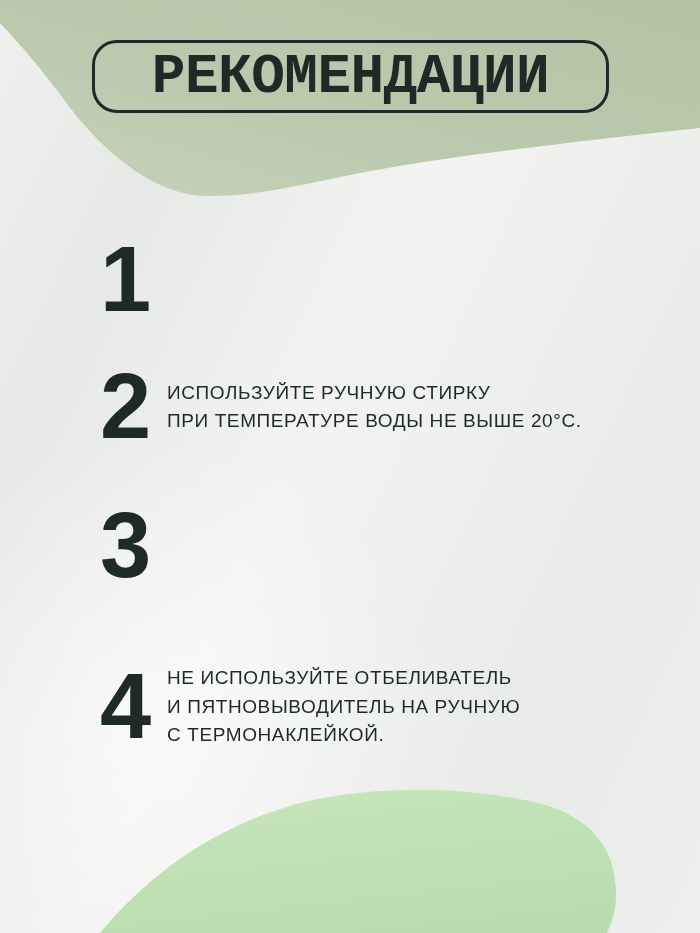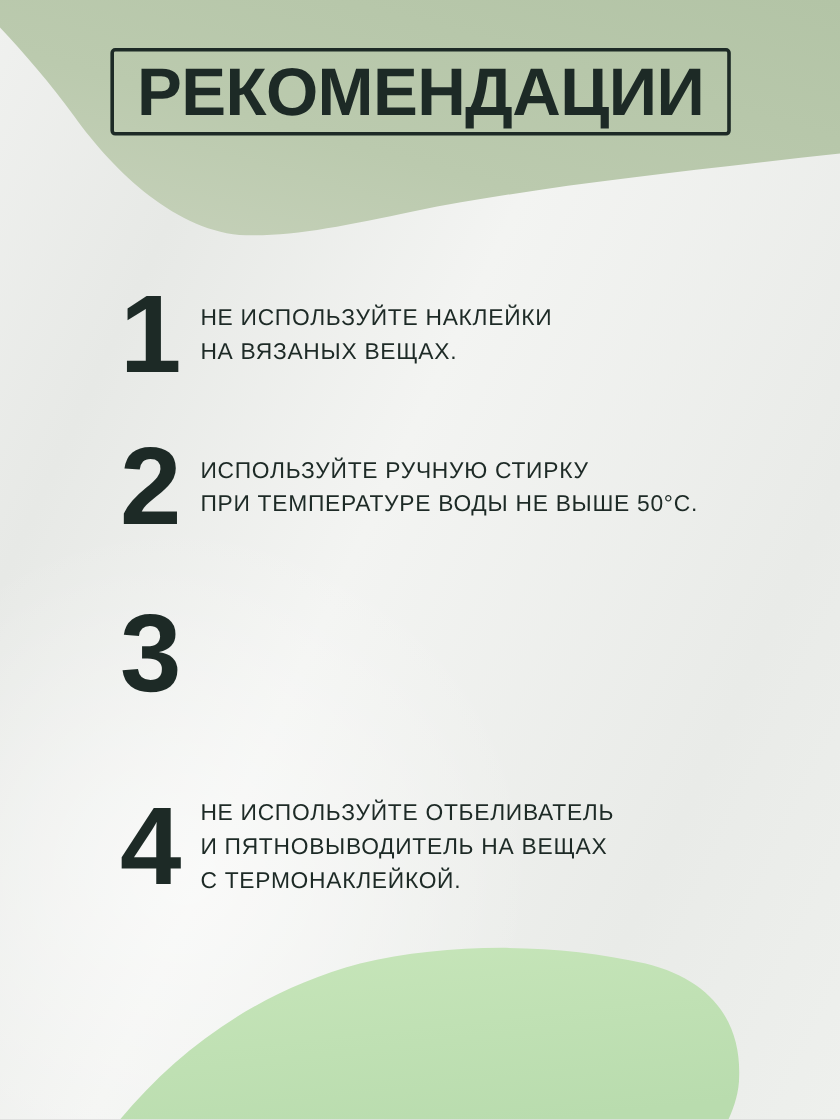--- a/index.html
+++ b/index.html
@@ -17,22 +17,22 @@
       radial-gradient(ellipse 60% 45% at 22% 78%, rgba(255,255,255,0.55), rgba(255,255,255,0) 70%),
       linear-gradient(115deg,#f0f1ef 0%,#e7e9e6 20%,#f3f4f2 45%,#e9ebe8 78%,#eef0ed 100%);
   }
   .blob-layer{
     position:absolute;left:0;top:0;width:700px;height:933px;display:block;
   }
   .title-box{
     position:absolute;left:92px;top:40px;width:517px;height:73px;
     box-sizing:border-box;
     border:3px solid var(--ink);
-    border-radius:4px;
-    display:flex;align-items:center;justify-content:center;
+    border-radius:25px;
+    display:flex;align-items:center;justify-content:center;font-family:Liberation Mono, monospace;
   }
   .title{
     margin:0;
     font-size:56px;
     font-weight:800;
     letter-spacing:-0.5px;
     color:var(--ink);
     white-space:nowrap;
     line-height:1;
   }
@@ -84,32 +84,30 @@
     <path fill="url(#gbot)" d="M 100 933 C 150 873 215 826 300 803 C 375 785 465 786 538 803 C 594 817 617 852 616 896 C 616 910 612 922 607 933 Z"></path>
   </svg>
 
   <header class="title-box">
     <h1 class="title">РЕКОМЕНДАЦИИ</h1>
   </header>
 
   <ol class="items">
     <li class="item item-1">
       <span class="num">1</span>
-      <p class="txt">НЕ ИСПОЛЬЗУЙТЕ НАКЛЕЙКИ
-НА ВЯЗАНЫХ ВЕЩАХ.</p>
     </li>
     <li class="item item-2">
       <span class="num">2</span>
       <p class="txt">ИСПОЛЬЗУЙТЕ РУЧНУЮ СТИРКУ
-ПРИ ТЕМПЕРАТУРЕ ВОДЫ НЕ ВЫШЕ 50°С.</p>
+ПРИ ТЕМПЕРАТУРЕ ВОДЫ НЕ ВЫШЕ 20°С.</p>
     </li>
     <li class="item item-3">
       <span class="num">3</span>
     </li>
     <li class="item item-4">
       <span class="num">4</span>
       <p class="txt">НЕ ИСПОЛЬЗУЙТЕ ОТБЕЛИВАТЕЛЬ
-И ПЯТНОВЫВОДИТЕЛЬ НА ВЕЩАХ
+И ПЯТНОВЫВОДИТЕЛЬ НА РУЧНУЮ
 С ТЕРМОНАКЛЕЙКОЙ.</p>
     </li>
   </ol>
 
 </div>
 
 </body></html>

